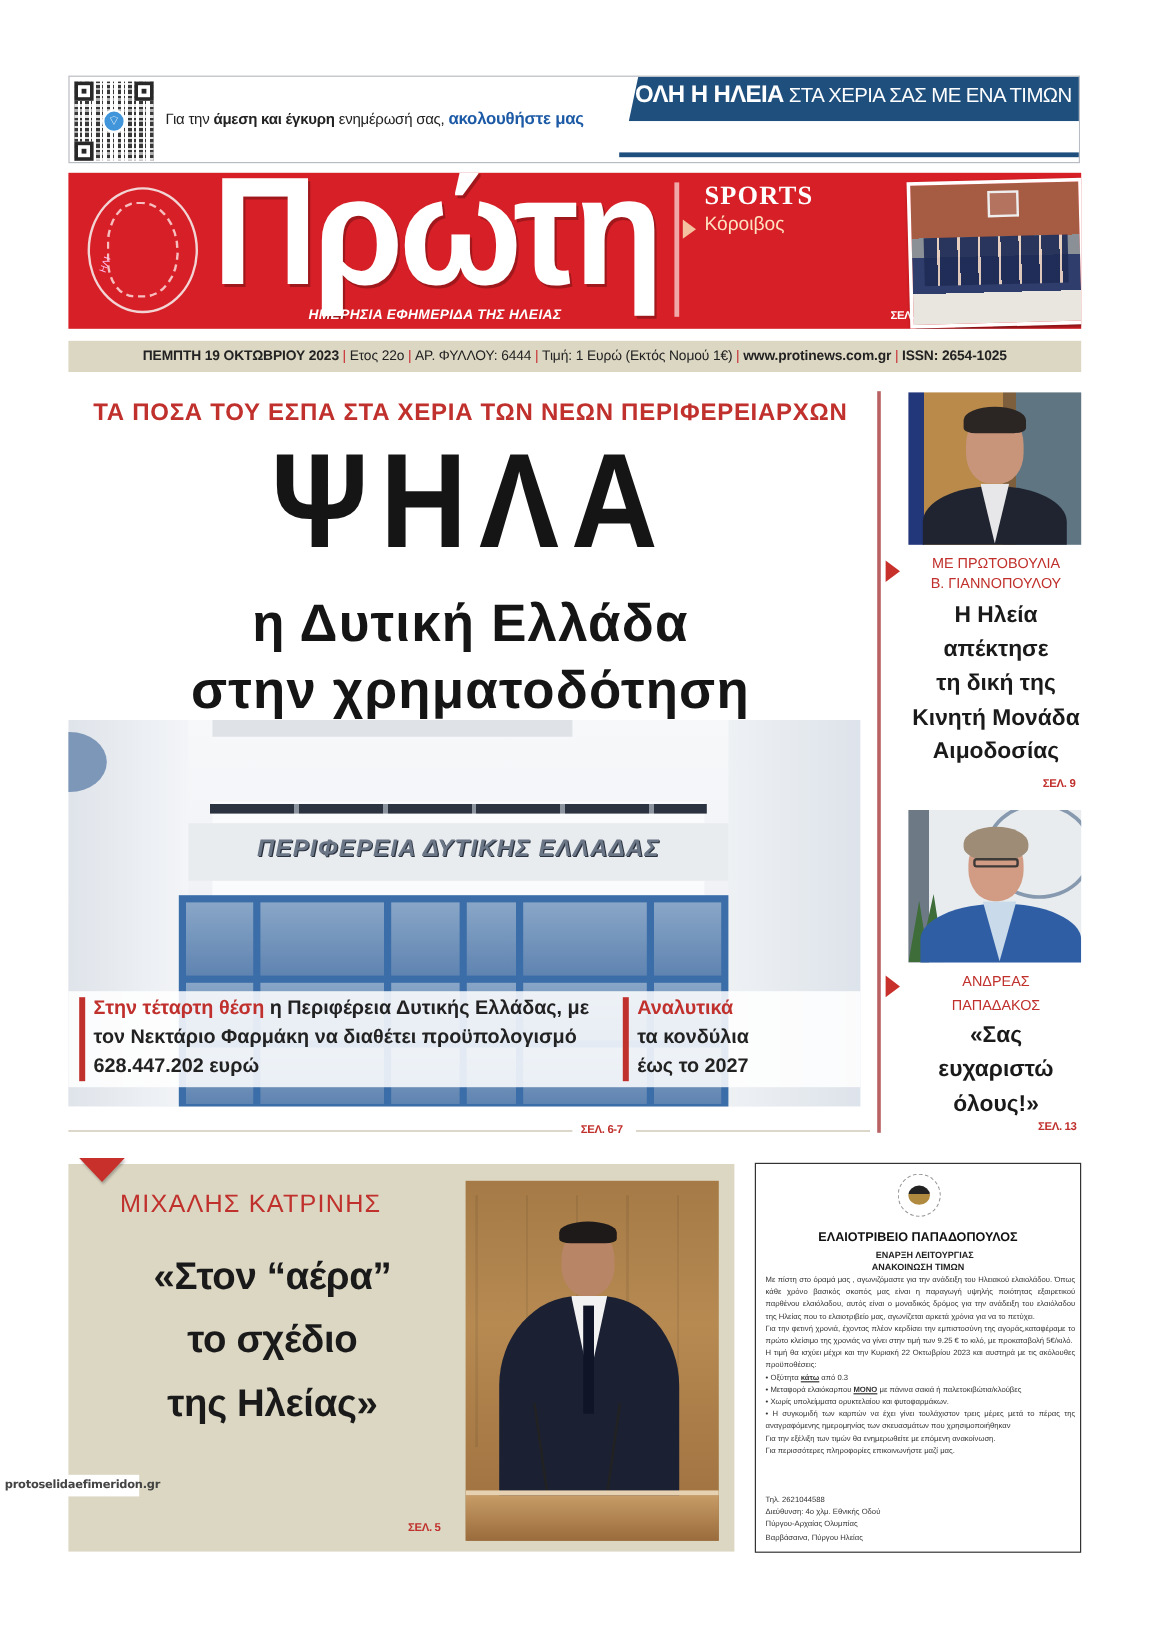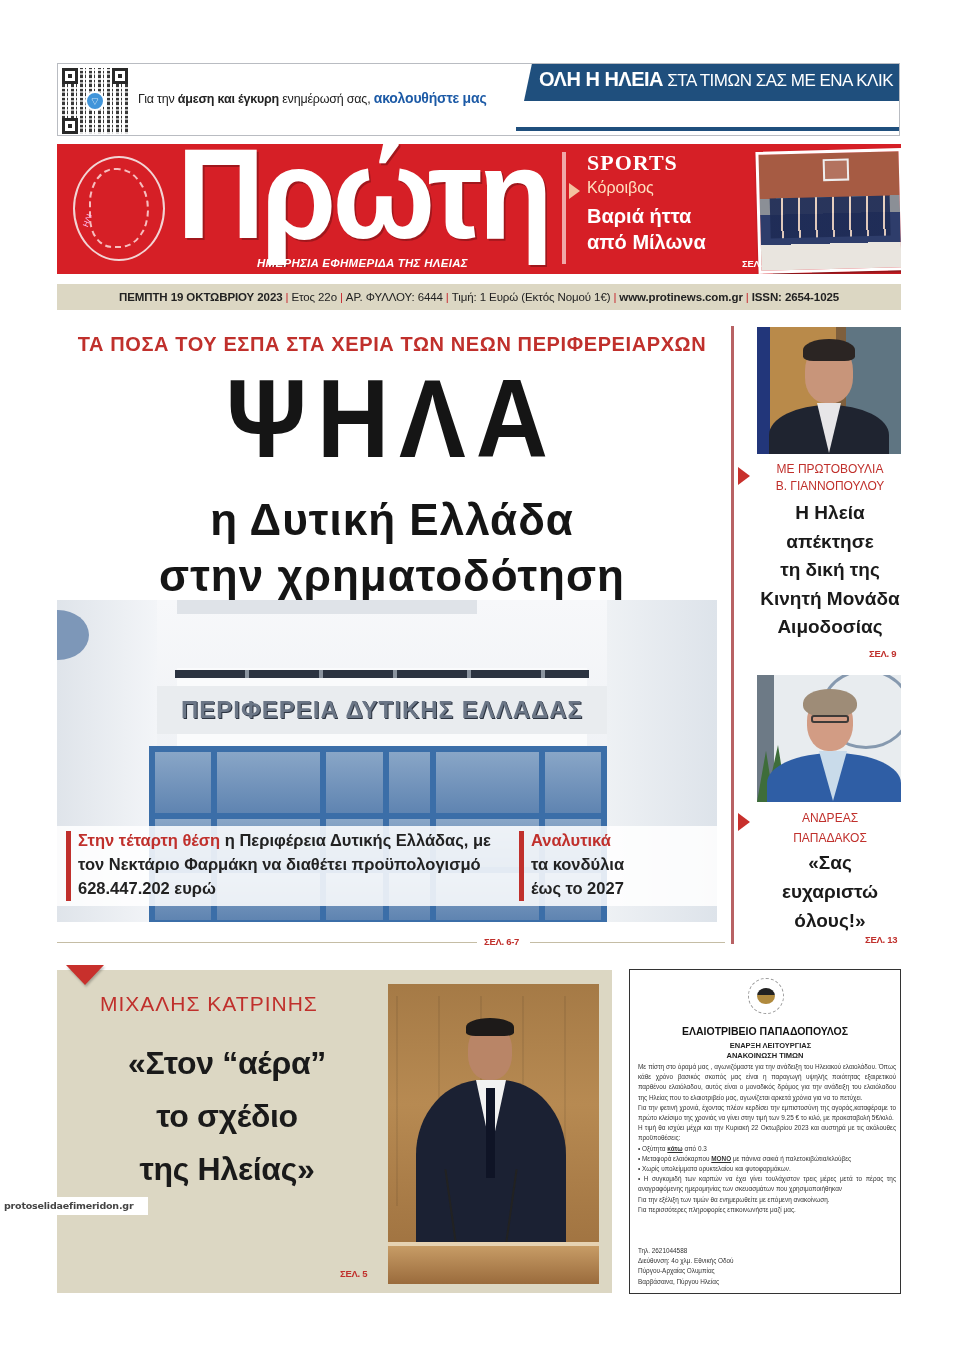--- a/index.html
+++ b/index.html
@@ -59,21 +59,21 @@
   .kicker { left: 57px; top: 333px; width: 670px; text-align:center; font-size: 20px; font-weight:bold; color:#c0302c; letter-spacing: .6px; white-space:nowrap; }
   .photo-building { left: 57px; top: 600px; width: 660px; height: 322px; overflow:hidden; background:#eef1f5; }
   .bld-sky { position:absolute; left:0; right:0; top:0; height:322px; background: linear-gradient(180deg,#f7f8fa 0%, #e7ebf0 100%); }
   .bld-left { position:absolute; left:0; top:0; width:100px; height:322px; background: linear-gradient(90deg,#dfe4ea,#f3f5f8); }
   .bld-left-circle { position:absolute; left:-30px; top:10px; width:62px; height:50px; border-radius:50%; background:#7d97b8; }
   .bld-right { position:absolute; right:0; top:0; width:110px; height:322px; background: linear-gradient(90deg,#eef1f4,#dde3ea); }
   .bld-top-beam { position:absolute; left:120px; width:300px; top:0; height:14px; background:#dfe3e8; }
   .bld-core { position:absolute; left:120px; right:130px; top:68px; height:260px; background:#fafbfc; }
   .bld-rail { position:absolute; left:118px; right:128px; top:70px; height:8px; background: repeating-linear-gradient(90deg,#2b3340 0 70px,#8a939e 70px 74px); }
   .bld-sign { position:absolute; left:100px; right:110px; top:86px; height:48px; background:#e9ecef; }
-  .bld-sign-text { position:absolute; left:0; right:0; top:10px; text-align:center; font-size:24px; font-weight:bold; color:#6b7686; letter-spacing:1px; text-shadow: 1px 1px 0 #2b3340; }
+  .bld-sign-text { position:absolute; left:0; right:0; top:10px; text-align:center; font-size:20px; font-weight:bold; color:#6b7686; letter-spacing:1px; font-style:italic; text-shadow: 1px 1px 0 #2b3340; }
   .bld-windows { position:absolute; left:92px; right:110px; top:146px; height:180px; background:#3b6ea8; padding:6px; display:grid; grid-template-columns: 1.1fr 2fr 1.1fr .8fr 2fr 1.1fr; grid-template-rows: 1.3fr 1fr 1fr; gap:6px; }
   .bld-windows div { background: linear-gradient(180deg,#89a6c7,#5f84b1); }
   .headline-big { left: 57px; top: 362px; width: 670px; text-align:center; font-family:"Liberation Sans", sans-serif; font-weight:bold; font-size: 100px; line-height:1; color:#151515; letter-spacing: 10px; transform: scaleY(1.12); transform-origin: top center; }
   .headline-sub { left: 57px; top: 492px; width: 670px; text-align:center; font-family:"Liberation Sans", sans-serif; font-weight:bold; font-size: 44px; line-height:56px; color:#151515; letter-spacing: 1px; }
   .caption-band { left: 57px; top: 826px; width: 660px; height: 80px; background: rgba(255,255,255,.86); }
   .cap-bar { width: 5px; background:#c0302c; }
   .cap-left-bar { left: 66px; top: 831px; height: 70px; }
   .cap-left { left: 78px; top: 828px; width: 440px; font-size: 16.5px; font-weight:bold; line-height: 24px; color:#222; font-family:"Liberation Sans Narrow","Liberation Sans", sans-serif; }
   .cap-left .red { color:#c0302c; }
   .cap-right-bar { left: 519px; top: 831px; height: 70px; }
@@ -129,58 +129,54 @@
   .ad-logo-dot { position:absolute; left:8px; top:9px; width:18px; height:16px; border-radius:50%; background: linear-gradient(180deg,#222 0 45%, #b08a3e 45% 100%); }
   .ad-title { left: 629px; top: 1025px; width: 272px; text-align:center; font-size: 10.5px; font-weight:bold; color:#111; }
   .ad-sub1 { left: 629px; top: 1041px; width: 283px; text-align:center; font-size: 7.5px; font-weight:bold; color:#222; }
   .ad-sub2 { left: 629px; top: 1051px; width: 272px; text-align:center; font-size: 7.5px; font-weight:bold; color:#222; }
   .ad-body { left: 638px; top: 1062px; width: 258px; font-size: 6.4px; line-height: 10.2px; color:#333; text-align: justify; }
   .ad-body p { margin:0; }
   .ad-body u { font-weight:bold; }
   .ad-contact { left: 638px; top: 1246px; width: 258px; font-size: 6.4px; line-height: 10.2px; color:#333; }
 
   
-  .watermark { left: 0; top: 1197px; width: 148px; height: 18px; background:#ffffff; font-size: 9.5px; font-weight:bold; color:#444; line-height:18px; padding-left:4px; font-family:"DejaVu Sans", sans-serif; letter-spacing:-0.2px; }
+  .watermark { left: 0; top: 1229px; width: 116px; height: 18px; background:#ffffff; font-size: 9.5px; font-weight:bold; color:#444; line-height:18px; padding-left:4px; font-family:"DejaVu Sans", sans-serif; letter-spacing:-0.2px; }
 </style>
 </head>
 <body>
 
 <div class="abs promo">
   <div class="abs qr">
     <div class="qr-inner"></div>
     <div class="qr-corner" style="left:0;top:0"></div>
     <div class="qr-corner" style="right:0;top:0"></div>
     <div class="qr-corner" style="left:0;bottom:0"></div>
     <div class="qr-wifi">⌔</div>
   </div>
   <div class="abs promo-line1">
     <span>Για την </span><b>άμεση και έγκυρη</b><span> ενημέρωσή σας, </span><span class="accent">ακολουθήστε μας</span>
   </div>
   <div class="abs promo-right">
     <div class="promo-blue"></div>
-    <div class="promo-blue-text"><span>ΟΛΗ Η ΗΛΕΙΑ</span><small> ΣΤΑ ΤΙΜΩΝ ΣΑΣ ΜΕ ΕΝΑ ΚΛΙΚ</small></div>
+    <div class="promo-blue-text"><span>ΟΛΗ Η ΗΛΕΙΑ</span><small> ΣΤΑ ΧΕΡΙΑ ΣΑΣ ΜΕ ΕΝΑ ΤΙΜΩΝ</small></div>
     <div class="promo-white"></div>
   </div>
 </div>
 
 <div class="abs masthead">
   <div class="abs coin">
     <div class="coin-face"></div>
     <div class="coin-label">ΗΛΙ</div>
   </div>
   <div class="abs logo-text">Πρώτη</div>
   <div class="abs tagline">ΗΜΕΡΗΣΙΑ ΕΦΗΜΕΡΙΔΑ ΤΗΣ ΗΛΕΙΑΣ</div>
   <div class="abs mast-divider"></div>
   <div class="abs sports-label">SPORTS</div>
   <div class="abs sports-arrow"></div>
   <div class="abs sports-kicker">Κόροιβος</div>
-  <div class="abs sports-head">
-    <div>Βαριά ήττα</div>
-    <div>από Μίλωνα</div>
-  </div>
   <div class="abs sports-page sel-small">ΣΕΛ. 19</div>
   <div class="abs team-photo"></div>
 </div>
 
 <div class="abs infobar">
   <b>ΠΕΜΠΤΗ 19 ΟΚΤΩΒΡΙΟΥ 2023</b><span class="sep">|</span><span>Ετος 22ο</span><span class="sep">|</span><span>ΑΡ. ΦΥΛΛΟΥ: 6444</span><span class="sep">|</span><span>Τιμή: 1 Ευρώ (Εκτός Νομού 1€)</span><span class="sep">|</span><b>www.protinews.com.gr</b><span class="sep">|</span><b>ISSN: 2654-1025</b>
 </div>
 
 <div class="abs kicker">ΤΑ ΠΟΣΑ ΤΟΥ ΕΣΠΑ ΣΤΑ ΧΕΡΙΑ ΤΩΝ ΝΕΩΝ ΠΕΡΙΦΕΡΕΙΑΡΧΩΝ</div>
 

